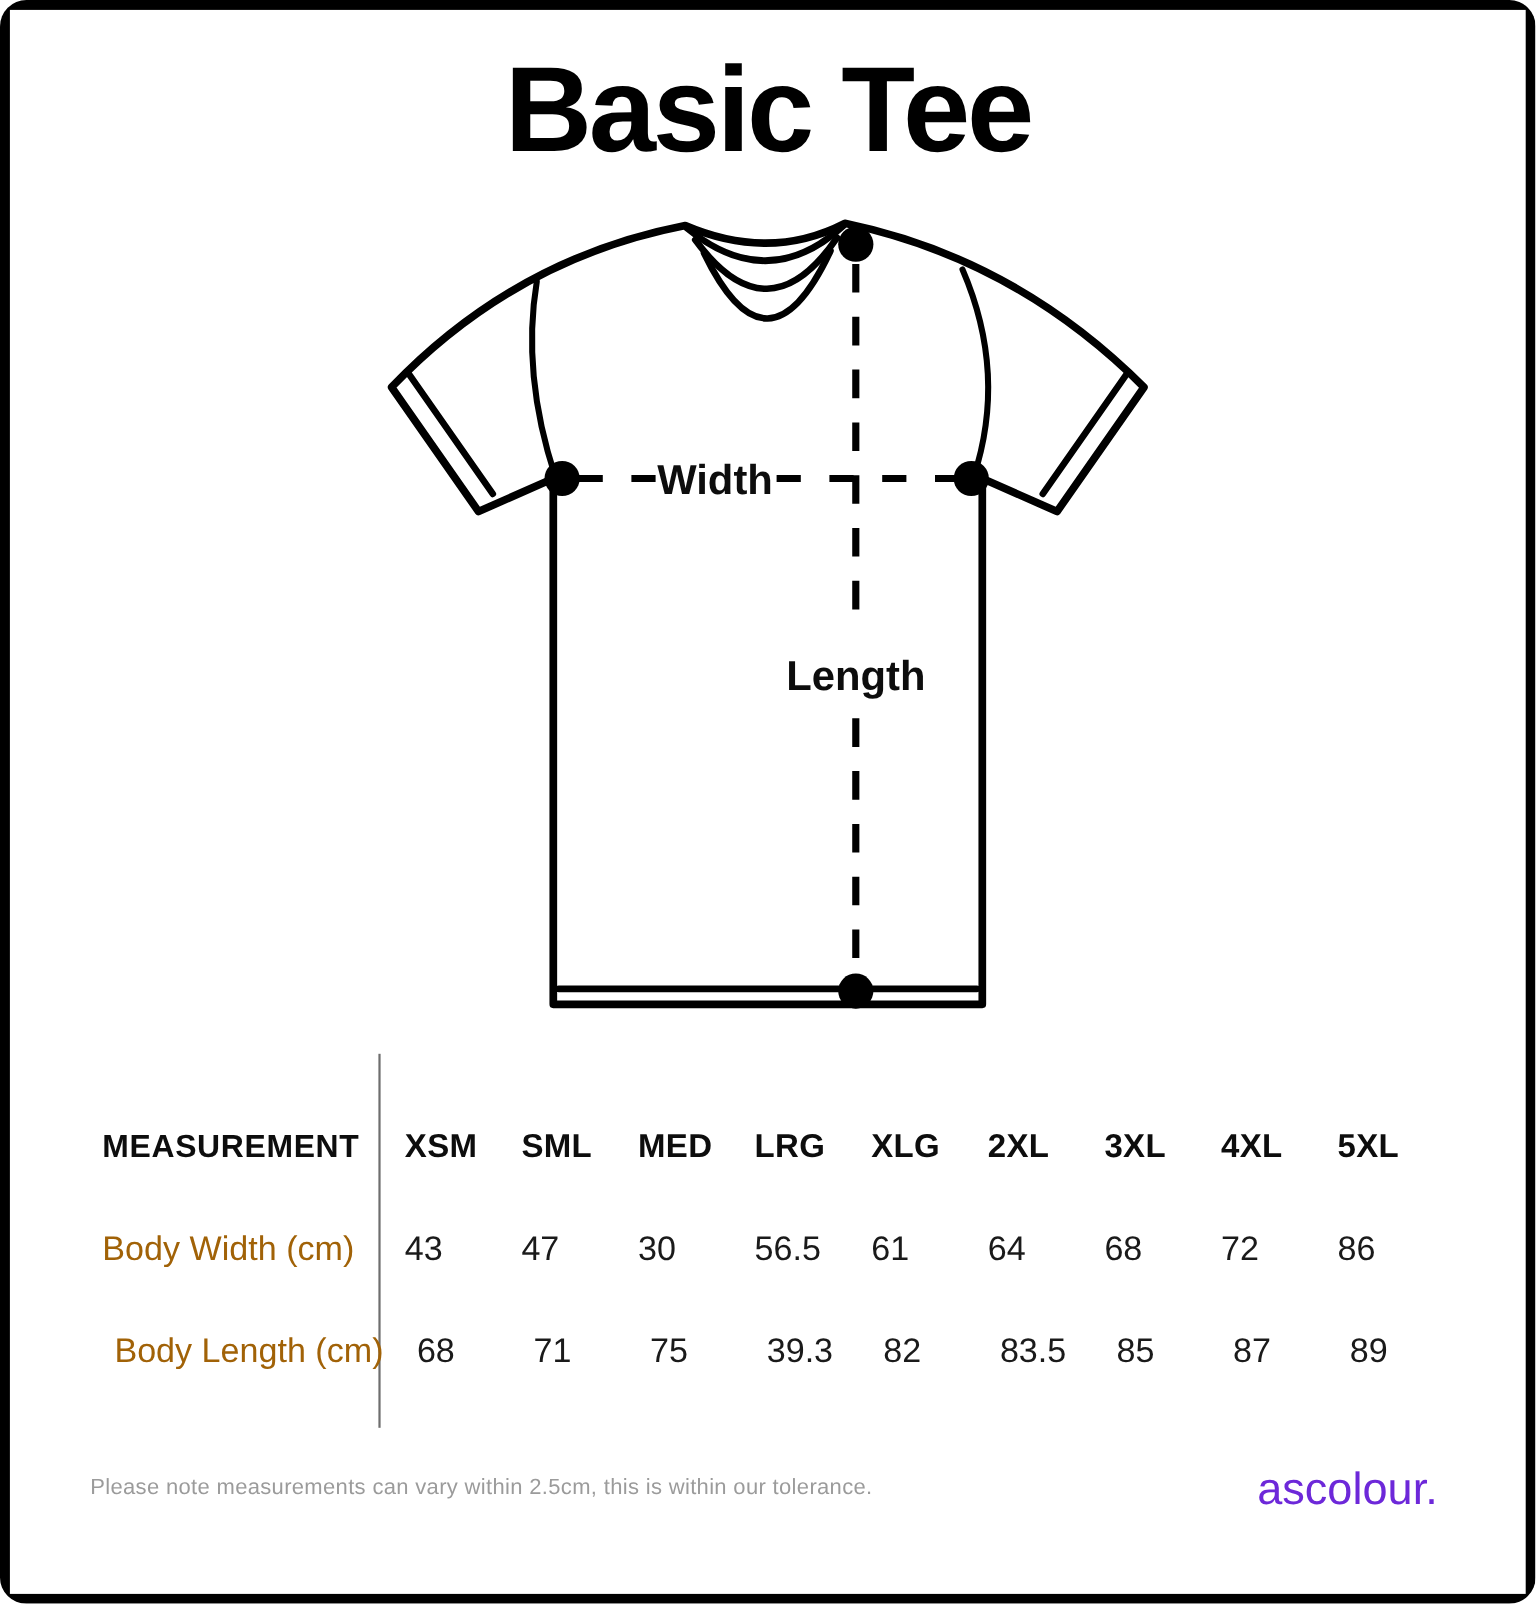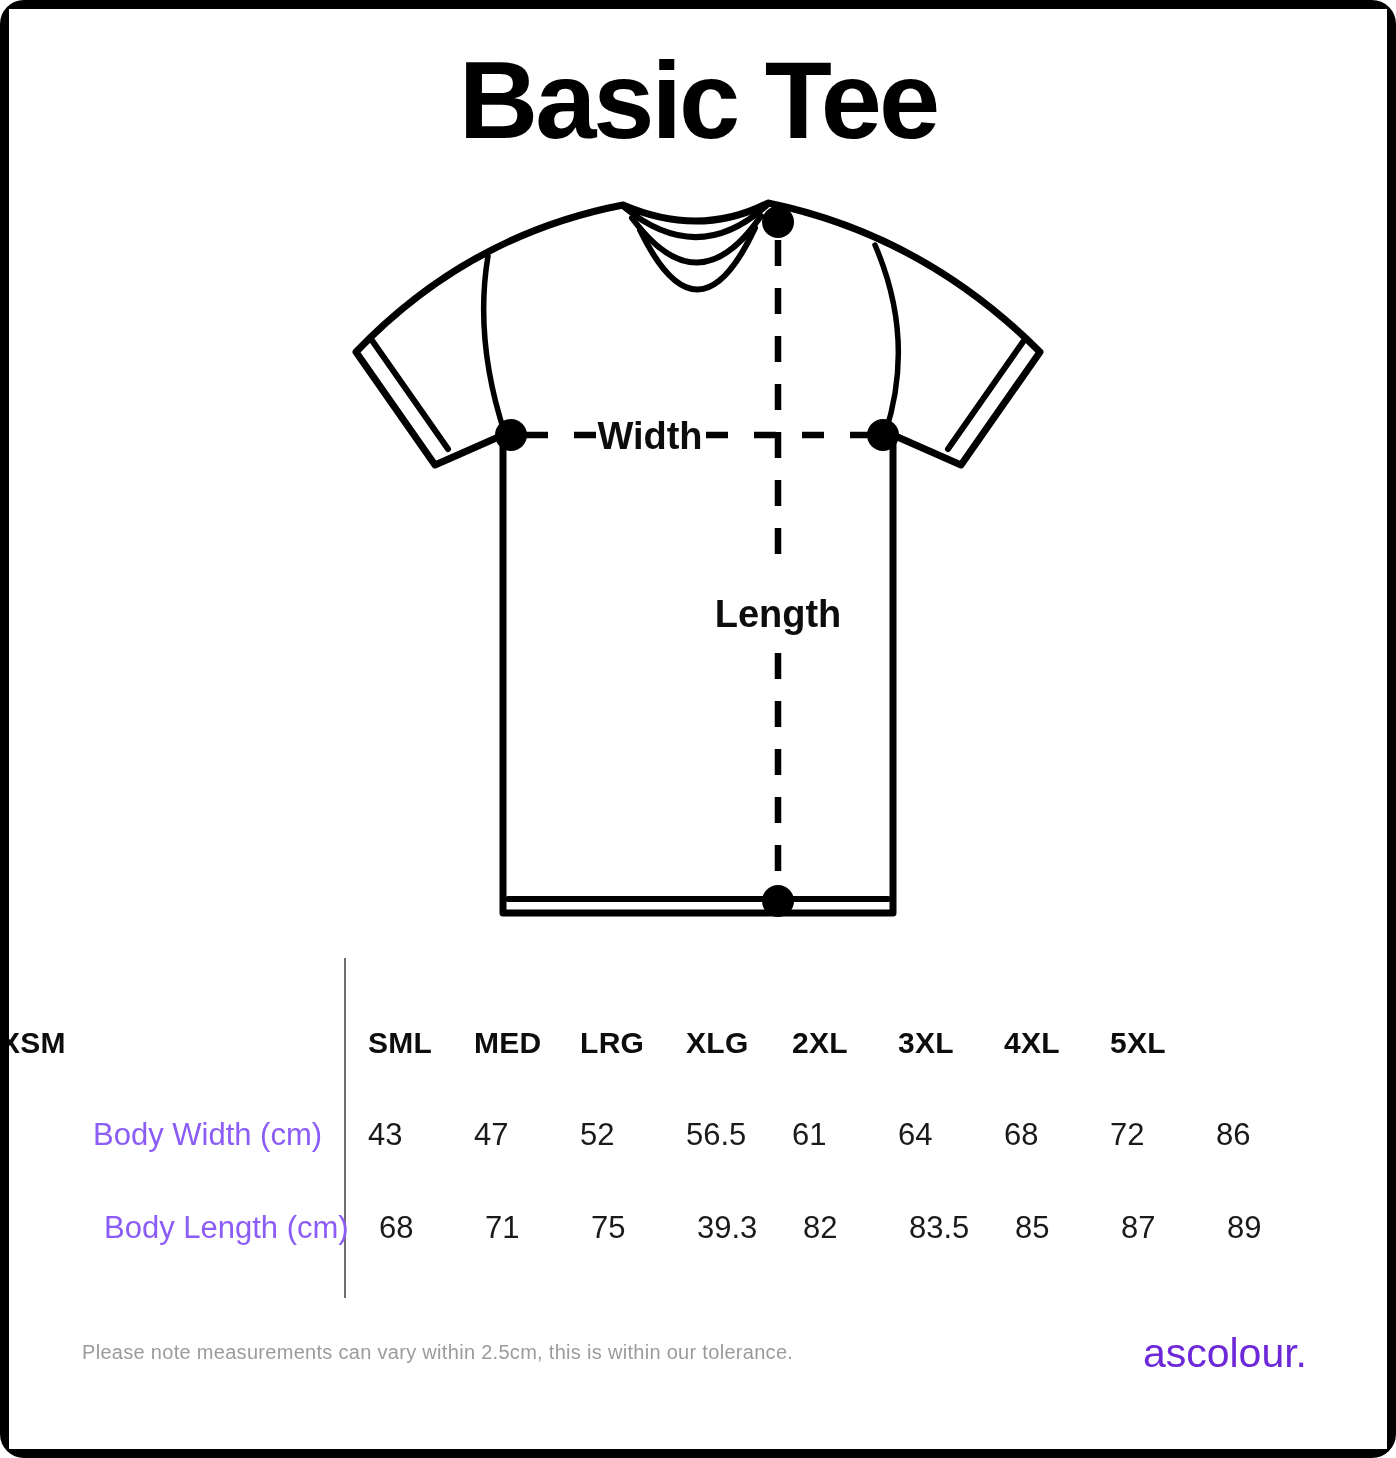--- a/index.html
+++ b/index.html
@@ -57,21 +57,21 @@
     align-items: center;
   }
   .trow.header-row { top: 1022px; }
   .trow.row-1 { top: 1114px; }
   .trow.row-2 { top: 1207px; padding-left: 11px; }
   .cell { text-align: left; font-size: 31px; color: #1a1a1a; }
   .cell.head { font-weight: 700; font-size: 30px; color: #0d0d0d; letter-spacing: 0.3px; }
   .cell.rowlabel {
     text-align: left;
     padding-left: 93px;
-    color: #8b5cf6;
+    color: #a16207;
     font-size: 31px;
   }
   .cell.rowlabel.head { color: #0d0d0d; font-size: 29px; letter-spacing: 0.6px; }
   .divider {
     position: absolute;
     left: 344px;
     top: 958px;
     width: 2px;
     height: 340px;
     background: #6e6e6e;
@@ -128,36 +128,37 @@
     <circle class="dot" cx="535" cy="245" r="16"></circle>
     <circle class="dot" cx="430" cy="711" r="16"></circle>
 
     <text x="302" y="259" text-anchor="middle">Width</text>
     <text x="430" y="437" text-anchor="middle">Length</text>
   </svg>
 
   <div class="divider"></div>
 
   <div class="trow header-row">
+    <div class="cell rowlabel head">MEASUREMENT</div>
     <div class="cell head">XSM</div>
     <div class="cell head">SML</div>
     <div class="cell head">MED</div>
     <div class="cell head">LRG</div>
     <div class="cell head">XLG</div>
     <div class="cell head">2XL</div>
     <div class="cell head">3XL</div>
     <div class="cell head">4XL</div>
     <div class="cell head">5XL</div>
   </div>
 
   <div class="trow row-1">
     <div class="cell rowlabel">Body Width (cm)</div>
     <div class="cell">43</div>
     <div class="cell">47</div>
-    <div class="cell">52</div>
+    <div class="cell">30</div>
     <div class="cell">56.5</div>
     <div class="cell">61</div>
     <div class="cell">64</div>
     <div class="cell">68</div>
     <div class="cell">72</div>
     <div class="cell">86</div>
   </div>
 
   <div class="trow row-2">
     <div class="cell rowlabel">Body Length (cm)</div>

